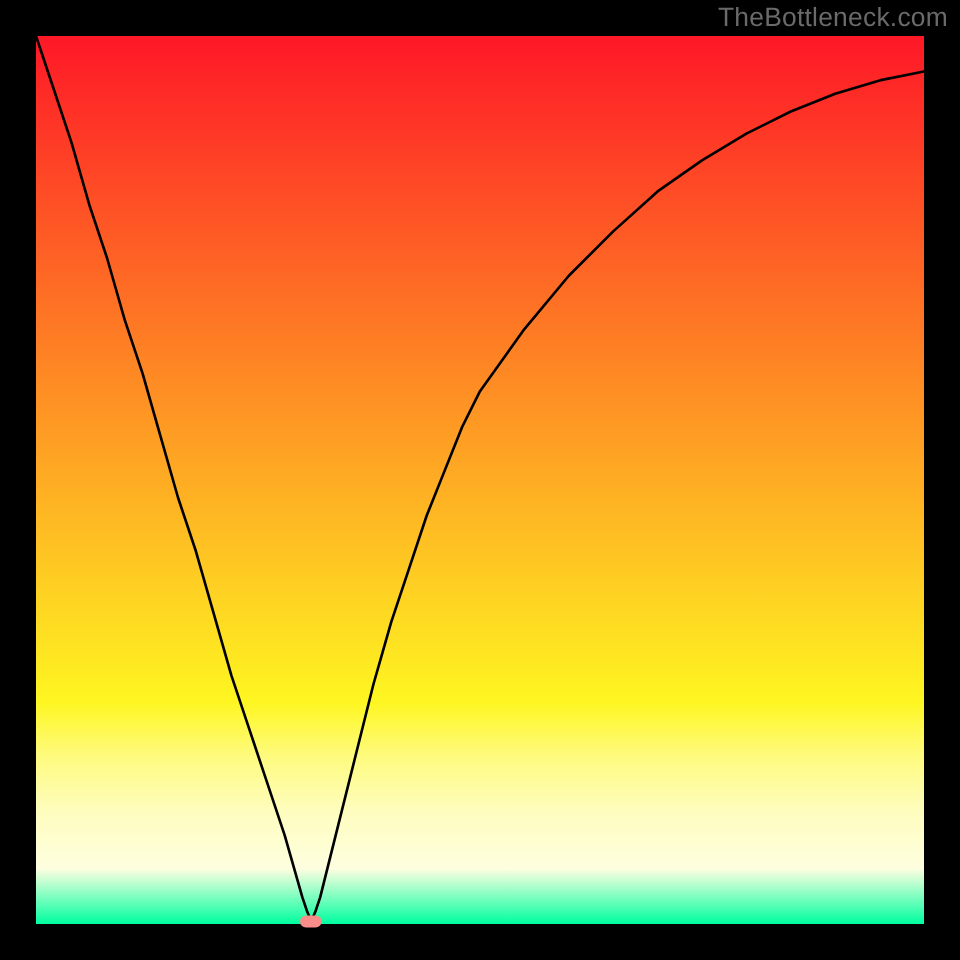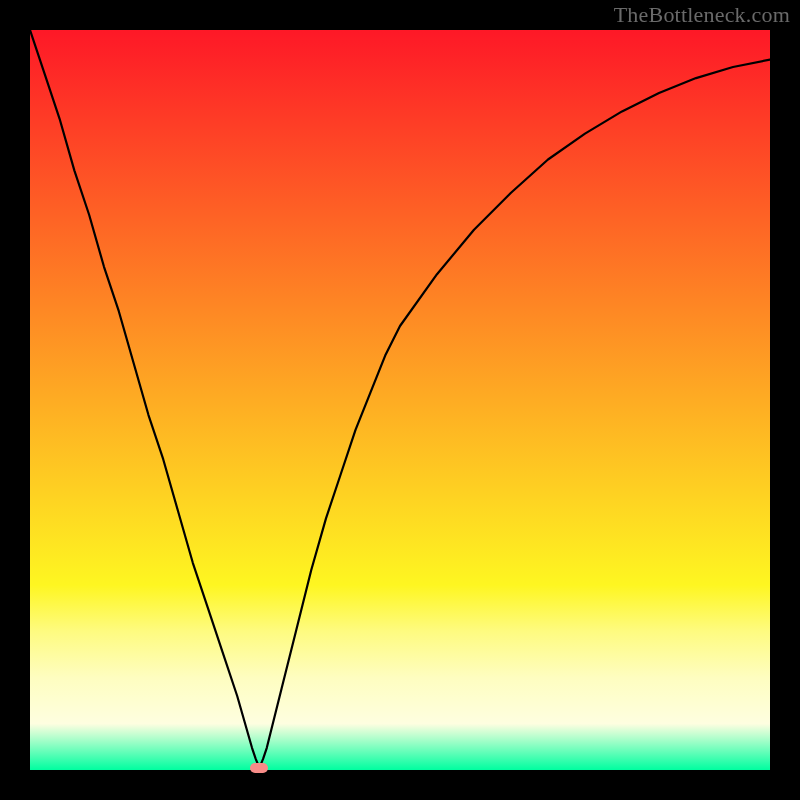--- a/index.html
+++ b/index.html
@@ -8,21 +8,21 @@
     position: relative;
     width: 800px;
     height: 800px;
     background: #000;
   }
   .watermark {
     position: absolute;
     top: 2px;
     right: 10px;
     color: #6a6a6a;
-    font-family: Liberation Serif, serif;
+    font-family: Liberation Sans, sans-serif;
     font-size: 22px;
     font-weight: 500;
     letter-spacing: 0.2px;
     z-index: 10;
   }
   .plot-area {
     position: absolute;
     left: 30px;
     top: 30px;
     width: 740px;

